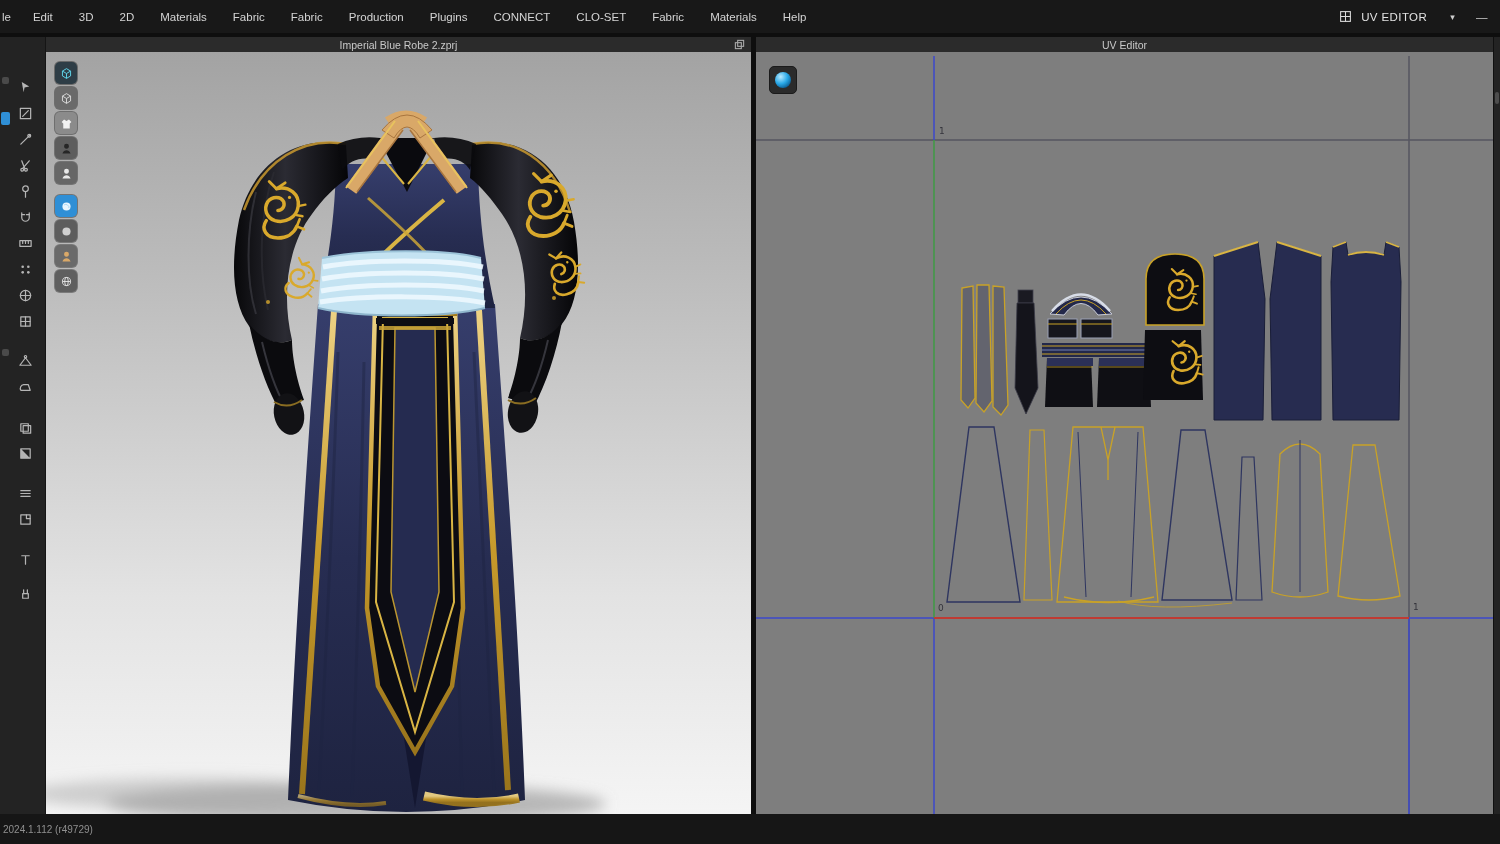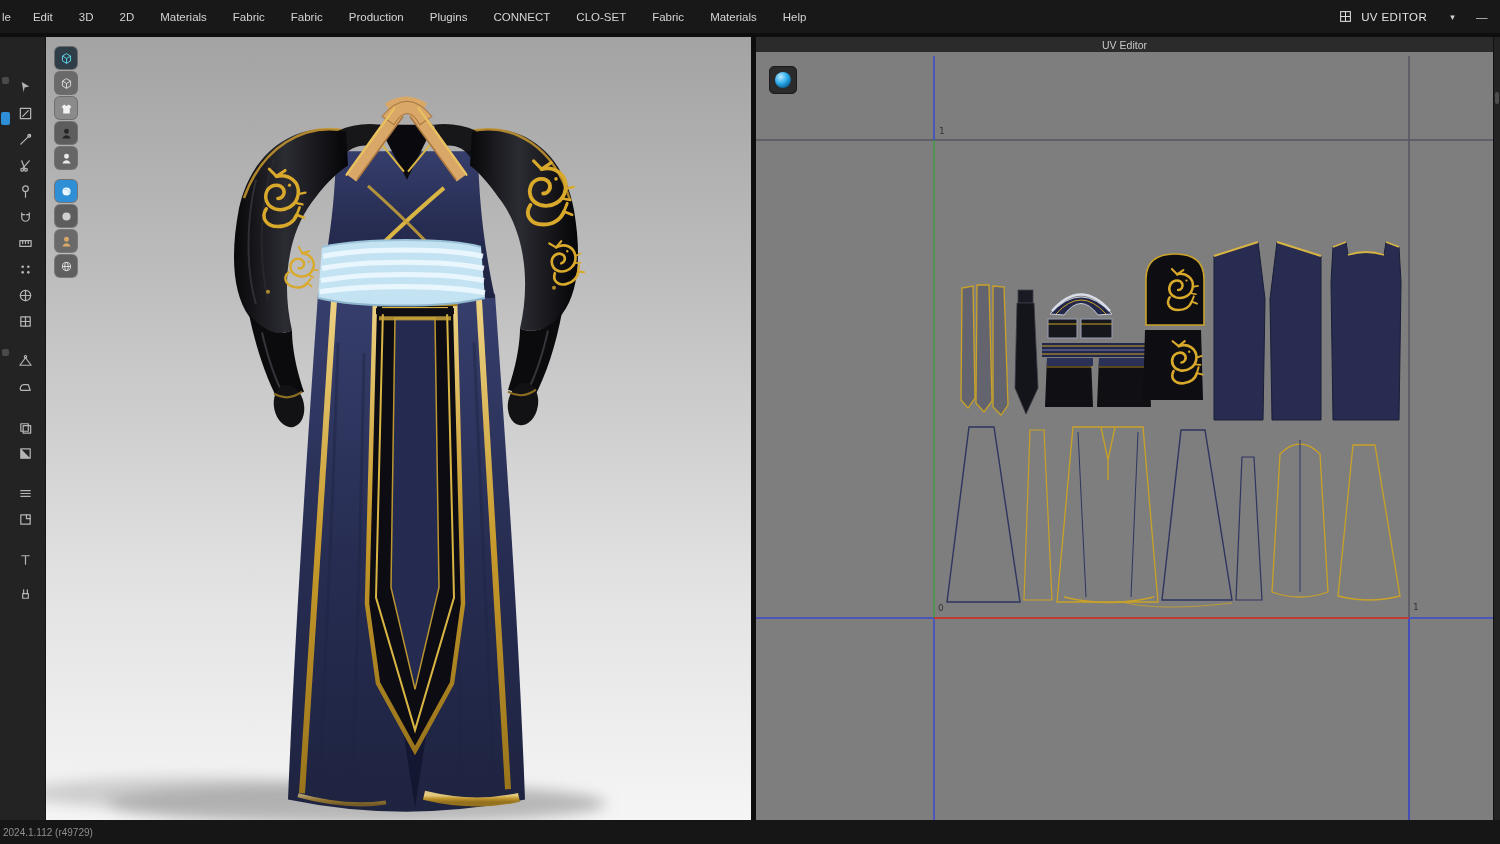--- a/index.html
+++ b/index.html
@@ -44,21 +44,21 @@
   
   .vtgls{position:absolute;left:9px;top:10px;display:flex;flex-direction:column;}
   .vtgl{width:22px;height:22px;border-radius:5px;border:none;padding:0;margin-bottom:3px;display:flex;align-items:center;justify-content:center;cursor:pointer;box-shadow:0 0 0 1px rgba(0,0,0,.35);}
   .vtgl svg{width:13px;height:13px;display:block;}
 
   
   .material-thumb{position:absolute;left:13px;top:14px;width:26px;height:26px;background:#2b2b2b;border:1px solid #1b1b1b;border-radius:5px;display:flex;align-items:center;justify-content:center;cursor:pointer;}
   .sphere{width:16px;height:16px;border-radius:50%;background:radial-gradient(circle at 35% 30%, #b8e9ff, #2aa9e8 45%, #0b5f96 78%, #063e66);}
 
   
-  .statusbar{position:absolute;left:0;right:0;bottom:0;height:24px;background:#161616;color:#8f8f8f;font-size:10px;display:flex;align-items:center;padding-left:3px;}
+  .statusbar{position:absolute;left:0;right:0;bottom:0;height:30px;background:#161616;color:#8f8f8f;font-size:10px;display:flex;align-items:center;padding-left:3px;}
 </style>
 </head>
 <body>
 
 <svg width="0" height="0" style="position:absolute">
   <defs>
     <g id="drg" fill="none" stroke="#d9a92c" stroke-width="2.4" stroke-linecap="round">
       <path d="M21,6 C30,4 37,10 36,18 C35,26 27,30 20,28 C14,26 12,20 15,15 C18,11 24,11 26,15 C27,18 25,21 22,21"></path>
       <path d="M21,6 L16,1 M21,6 L27,2" stroke-width="2"></path>
       <path d="M14,28 C10,34 14,40 22,40 C28,40 33,37 35,32"></path>
@@ -213,20 +213,29 @@
         </button>
       <button class="ltb" style="top:545px">
           <svg viewBox="0 0 16 16">
             <path d="M6 3v4M10 3v4"></path>
             <rect x="5" y="7" width="6" height="5"></rect>
           </svg>
         </button>
     </aside>
 
     <section class="panel viewport3d">
+      <div class="panel-header">
+        <span>Imperial Blue Robe 2.zprj</span>
+        <span class="undock">
+          <svg viewBox="0 0 12 12">
+              <rect x="1.5" y="4" width="6.5" height="6.5"></rect>
+              <rect x="4" y="1.5" width="6.5" height="6.5"></rect>
+            </svg>
+        </span>
+      </div>
       <div class="canvas3d">
         <svg viewBox="0 0 705 779" preserveAspectRatio="none">
           <defs>
             <linearGradient id="bgGrad" x1="0" y1="0" x2="0" y2="1">
               <stop offset="0" stop-color="#a3a3a3"></stop>
                 <stop offset="0.3" stop-color="#bdbdbd"></stop>
               <stop offset="0.7" stop-color="#e3e3e3"></stop>
                 <stop offset="1" stop-color="#f6f6f6"></stop>
             </linearGradient>
             <linearGradient id="navG" x1="0" y1="0" x2="0" y2="1">

